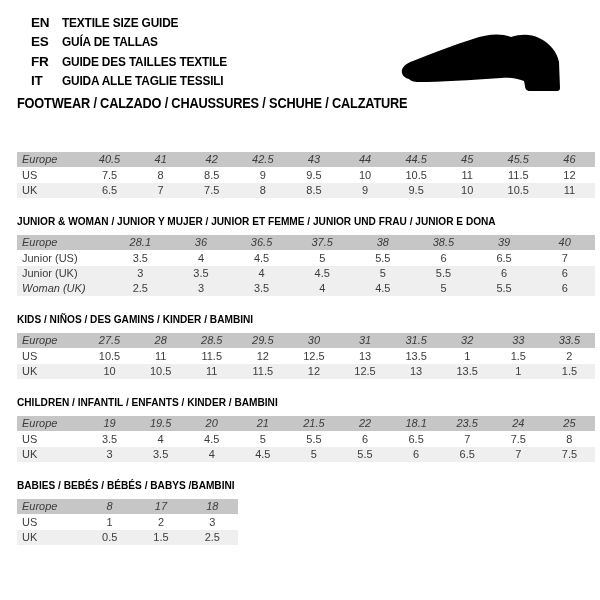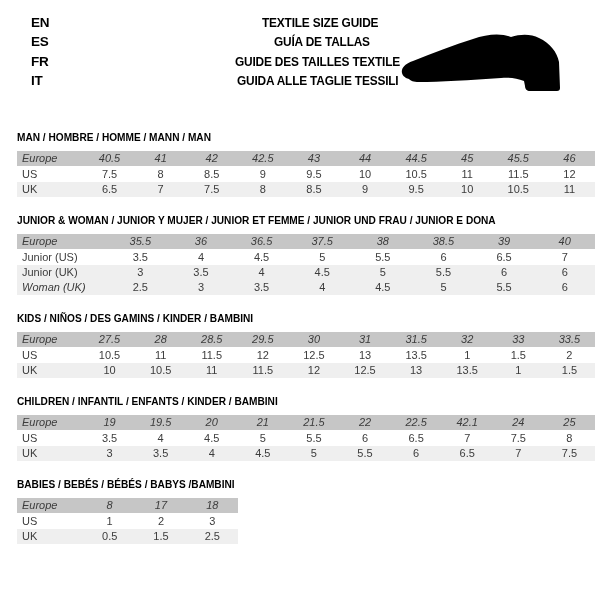--- a/index.html
+++ b/index.html
@@ -11,21 +11,21 @@
   }
   .page{position:relative;width:600px;height:600px;box-sizing:border-box;padding:13px 5px 0 17px;}
 
   
   .cond{display:inline-block;transform:scaleX(0.88);transform-origin:0 50%;white-space:nowrap;}
 
   
   .lang-list{margin-left:14px;}
   .lang-row{display:flex;font-weight:bold;font-size:13.5px;line-height:19.4px;letter-spacing:-0.2px;}
   .lang-code{width:31px;flex:0 0 31px;}
-  .lang-label{flex:1;text-align:center;}
+  .lang-label{flex:1;}
 
   .category-line{
     font-weight:bold;font-size:14.5px;line-height:17px;margin-top:4px;letter-spacing:-0.2px;
   }
 
   
   .shoe{position:absolute;top:33px;right:25px;width:177px;height:62px;}
 
   
   #sections{margin-top:40px;}
@@ -78,24 +78,26 @@
       L161,55
       C161,57 160,58 158,58
       L131,58
       C128,58 126,56 126,53
       L125,48
       C118,45 110,44 102,45
       C72,47 40,49 20,49
       C14,49 12,48 10,46 Z"></path>
   </svg>
 
+  <div class="category-line">
+    <span class="cond">FOOTWEAR / CALZADO / CHAUSSURES / SCHUHE / CALZATURE</span>
+  </div>
 
   <div id="sections">
   <section class="section">
-    <h2 class="section-title"><span class="cond">MAN / HOMBRE / HOMME / MANN / MAN</span></h2>
     <table class="size-table" style="width: 578px;">
           <tbody>
             <tr class="r-head">
               <td class="label" style="width: 62px;">Europe</td>
               <td>40.5</td>
               <td>41</td>
               <td>42</td>
               <td>42.5</td>
               <td>43</td>
               <td>44</td>
@@ -133,21 +135,21 @@
           </tbody>
         </table>
   </section>
 
   <section class="section">
     <h2 class="section-title"><span class="cond">JUNIOR &amp; WOMAN / JUNIOR Y MUJER / JUNIOR ET FEMME / JUNIOR UND FRAU / JUNIOR E DONA</span></h2>
     <table class="size-table" style="width: 578px;">
           <tbody>
             <tr class="r-head">
               <td class="label" style="width: 88px;">Europe</td>
-              <td>35.5</td>
+              <td>28.1</td>
               <td>36</td>
               <td>36.5</td>
               <td>37.5</td>
               <td>38</td>
               <td>38.5</td>
               <td>39</td>
               <td>40</td>
             </tr>
             <tr class="r-plain">
               <td class="label" style="width: 88px;">Junior (US)</td>
@@ -238,22 +240,22 @@
     <table class="size-table" style="width: 578px;">
           <tbody>
             <tr class="r-head">
               <td class="label" style="width: 62px;">Europe</td>
               <td>19</td>
               <td>19.5</td>
               <td>20</td>
               <td>21</td>
               <td>21.5</td>
               <td>22</td>
-              <td>22.5</td>
-              <td>42.1</td>
+              <td>18.1</td>
+              <td>23.5</td>
               <td>24</td>
               <td>25</td>
             </tr>
             <tr class="r-plain">
               <td class="label" style="width: 62px;">US</td>
               <td>3.5</td>
               <td>4</td>
               <td>4.5</td>
               <td>5</td>
               <td>5.5</td>

